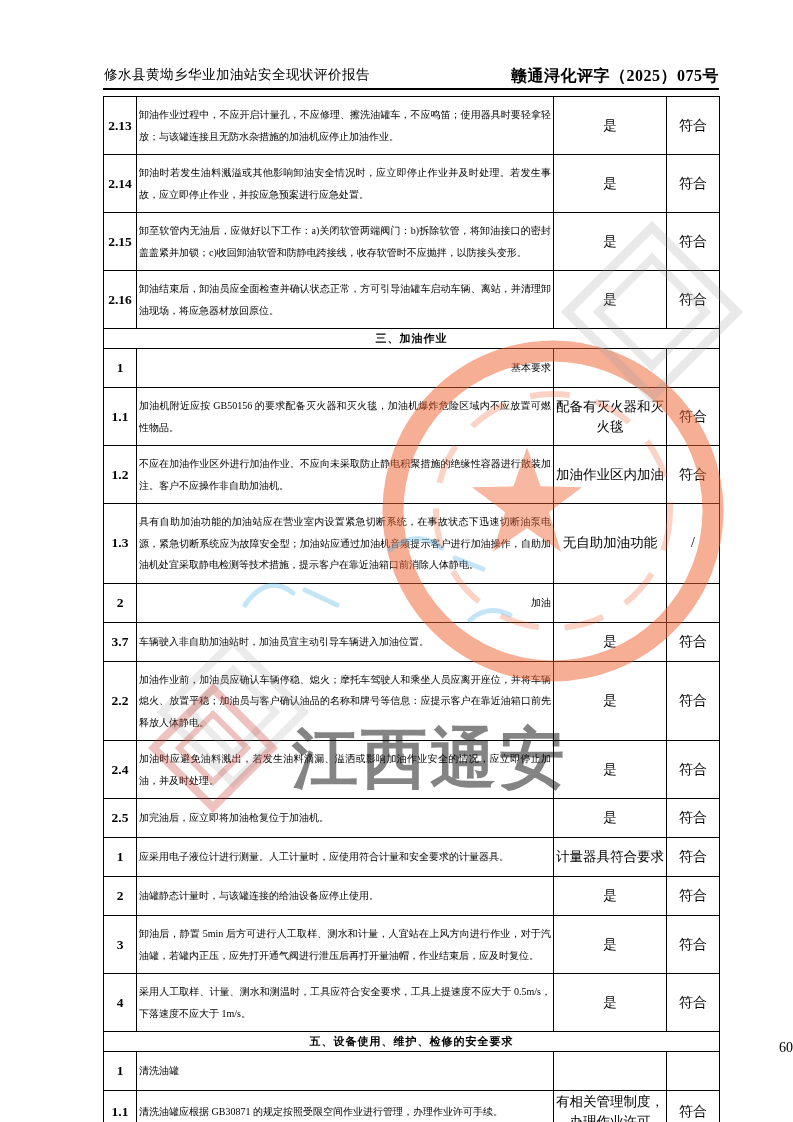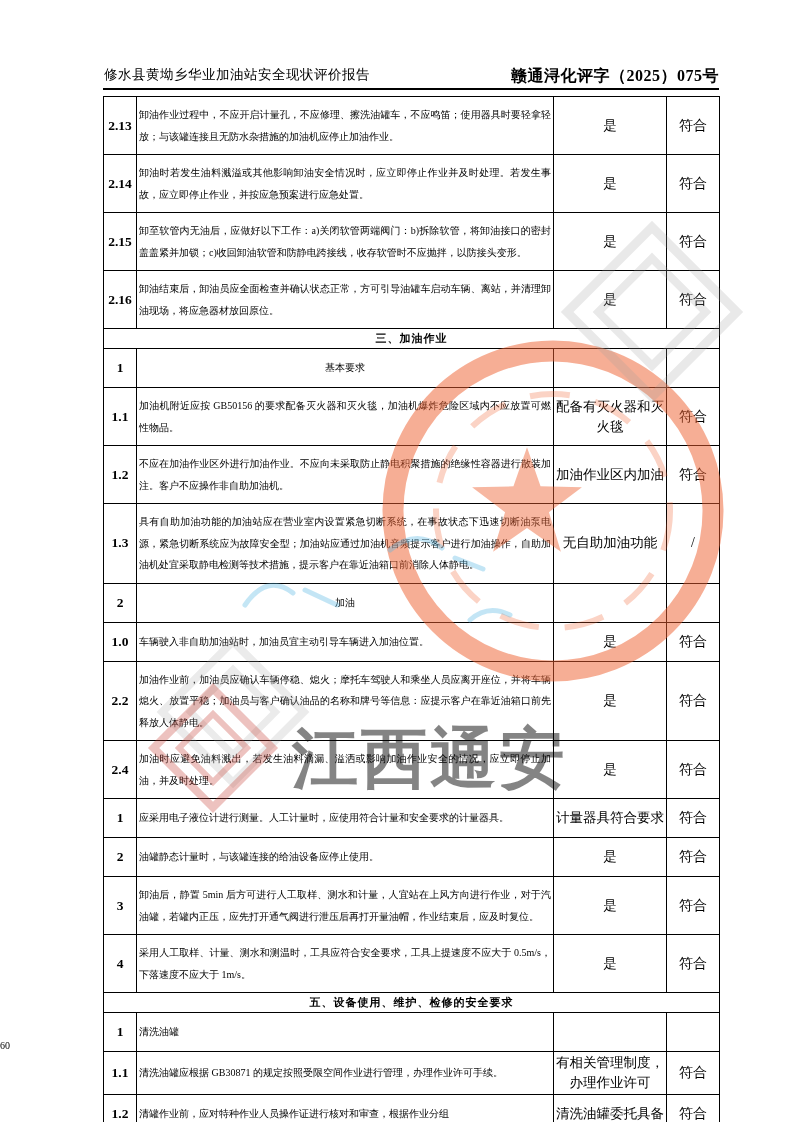--- a/index.html
+++ b/index.html
@@ -11,26 +11,26 @@
   .header-left{position:absolute;left:104px;top:66px;font-size:13.5px;letter-spacing:.5px;}
   .header-right{position:absolute;right:74px;top:66px;font-size:16px;font-weight:bold;letter-spacing:.5px;}
   .header-rule{position:absolute;left:103px;top:88px;width:616px;height:2px;background:#000;}
   table.report{
     position:absolute;left:103px;top:96px;width:616px;
     border-collapse:collapse;table-layout:fixed;
   }
   table.report td{border:1.5px solid #000;vertical-align:middle;overflow:hidden;}
   td.num{font-weight:bold;text-align:center;font-size:13.5px;padding:11px 0;font-family:"Liberation Serif",serif;}
   td.content{font-size:10px;line-height:21.5px;text-align:justify;padding:7px 2px;}
-  td.content.center{text-align:center;}
+  td.content.center{text-align:right;}
   td.content.left{text-align:left;}
   td.result{font-size:13.5px;line-height:20px;text-align:center;padding:1px 1px;}
   td.concl{font-size:14px;text-align:center;padding:2px 0;}
   td.sec{font-weight:bold;font-size:11px;text-align:center;padding:2px 0;letter-spacing:1px;}
-  .pageno{position:absolute;left:0;right:0;top:1040px;text-align:left;font-size:10px;}
+  .pageno{position:absolute;left:0;right:0;top:1040px;text-align:right;font-size:14px;}
   .wm{position:absolute;pointer-events:none;}
   .wm-svg{left:0;top:0;z-index:9;}
   .wm-redtext{
     left:292px;top:714px;z-index:10;
     font-size:66px;font-weight:bold;letter-spacing:3px;
     opacity:.48;white-space:nowrap;
     font-family:Liberation Sans, sans-serif;
   }
 </style>
 </head>
@@ -99,34 +99,40 @@
         <td class="result">无自助加油功能</td>
         <td class="concl">/</td>
       </tr>
       <tr>
         <td class="num">2</td>
         <td class="content center">加油</td>
         <td class="result"></td>
         <td class="concl"></td>
       </tr>
       <tr>
-        <td class="num">1.0</td>
+        <td class="num">3.7</td>
         <td class="content">车辆驶入非自助加油站时，加油员宜主动引导车辆进入加油位置。</td>
         <td class="result">是</td>
         <td class="concl">符合</td>
       </tr>
       <tr>
         <td class="num">2.2</td>
         <td class="content">加油作业前，加油员应确认车辆停稳、熄火；摩托车驾驶人和乘坐人员应离开座位，并将车辆熄火、放置平稳；加油员与客户确认油品的名称和牌号等信息：应提示客户在靠近油箱口前先释放人体静电。</td>
         <td class="result">是</td>
         <td class="concl">符合</td>
       </tr>
       <tr>
         <td class="num">2.4</td>
         <td class="content">加油时应避免油料溅出，若发生油料滴漏、溢洒或影响加油作业安全的情况，应立即停止加油，并及时处理。</td>
+        <td class="result">是</td>
+        <td class="concl">符合</td>
+      </tr>
+      <tr>
+        <td class="num">2.5</td>
+        <td class="content">加完油后，应立即将加油枪复位于加油机。</td>
         <td class="result">是</td>
         <td class="concl">符合</td>
       </tr>
       <tr>
         <td class="num">1</td>
         <td class="content">应采用电子液位计进行测量。人工计量时，应使用符合计量和安全要求的计量器具。</td>
         <td class="result">计量器具符合要求</td>
         <td class="concl">符合</td>
       </tr>
       <tr>

